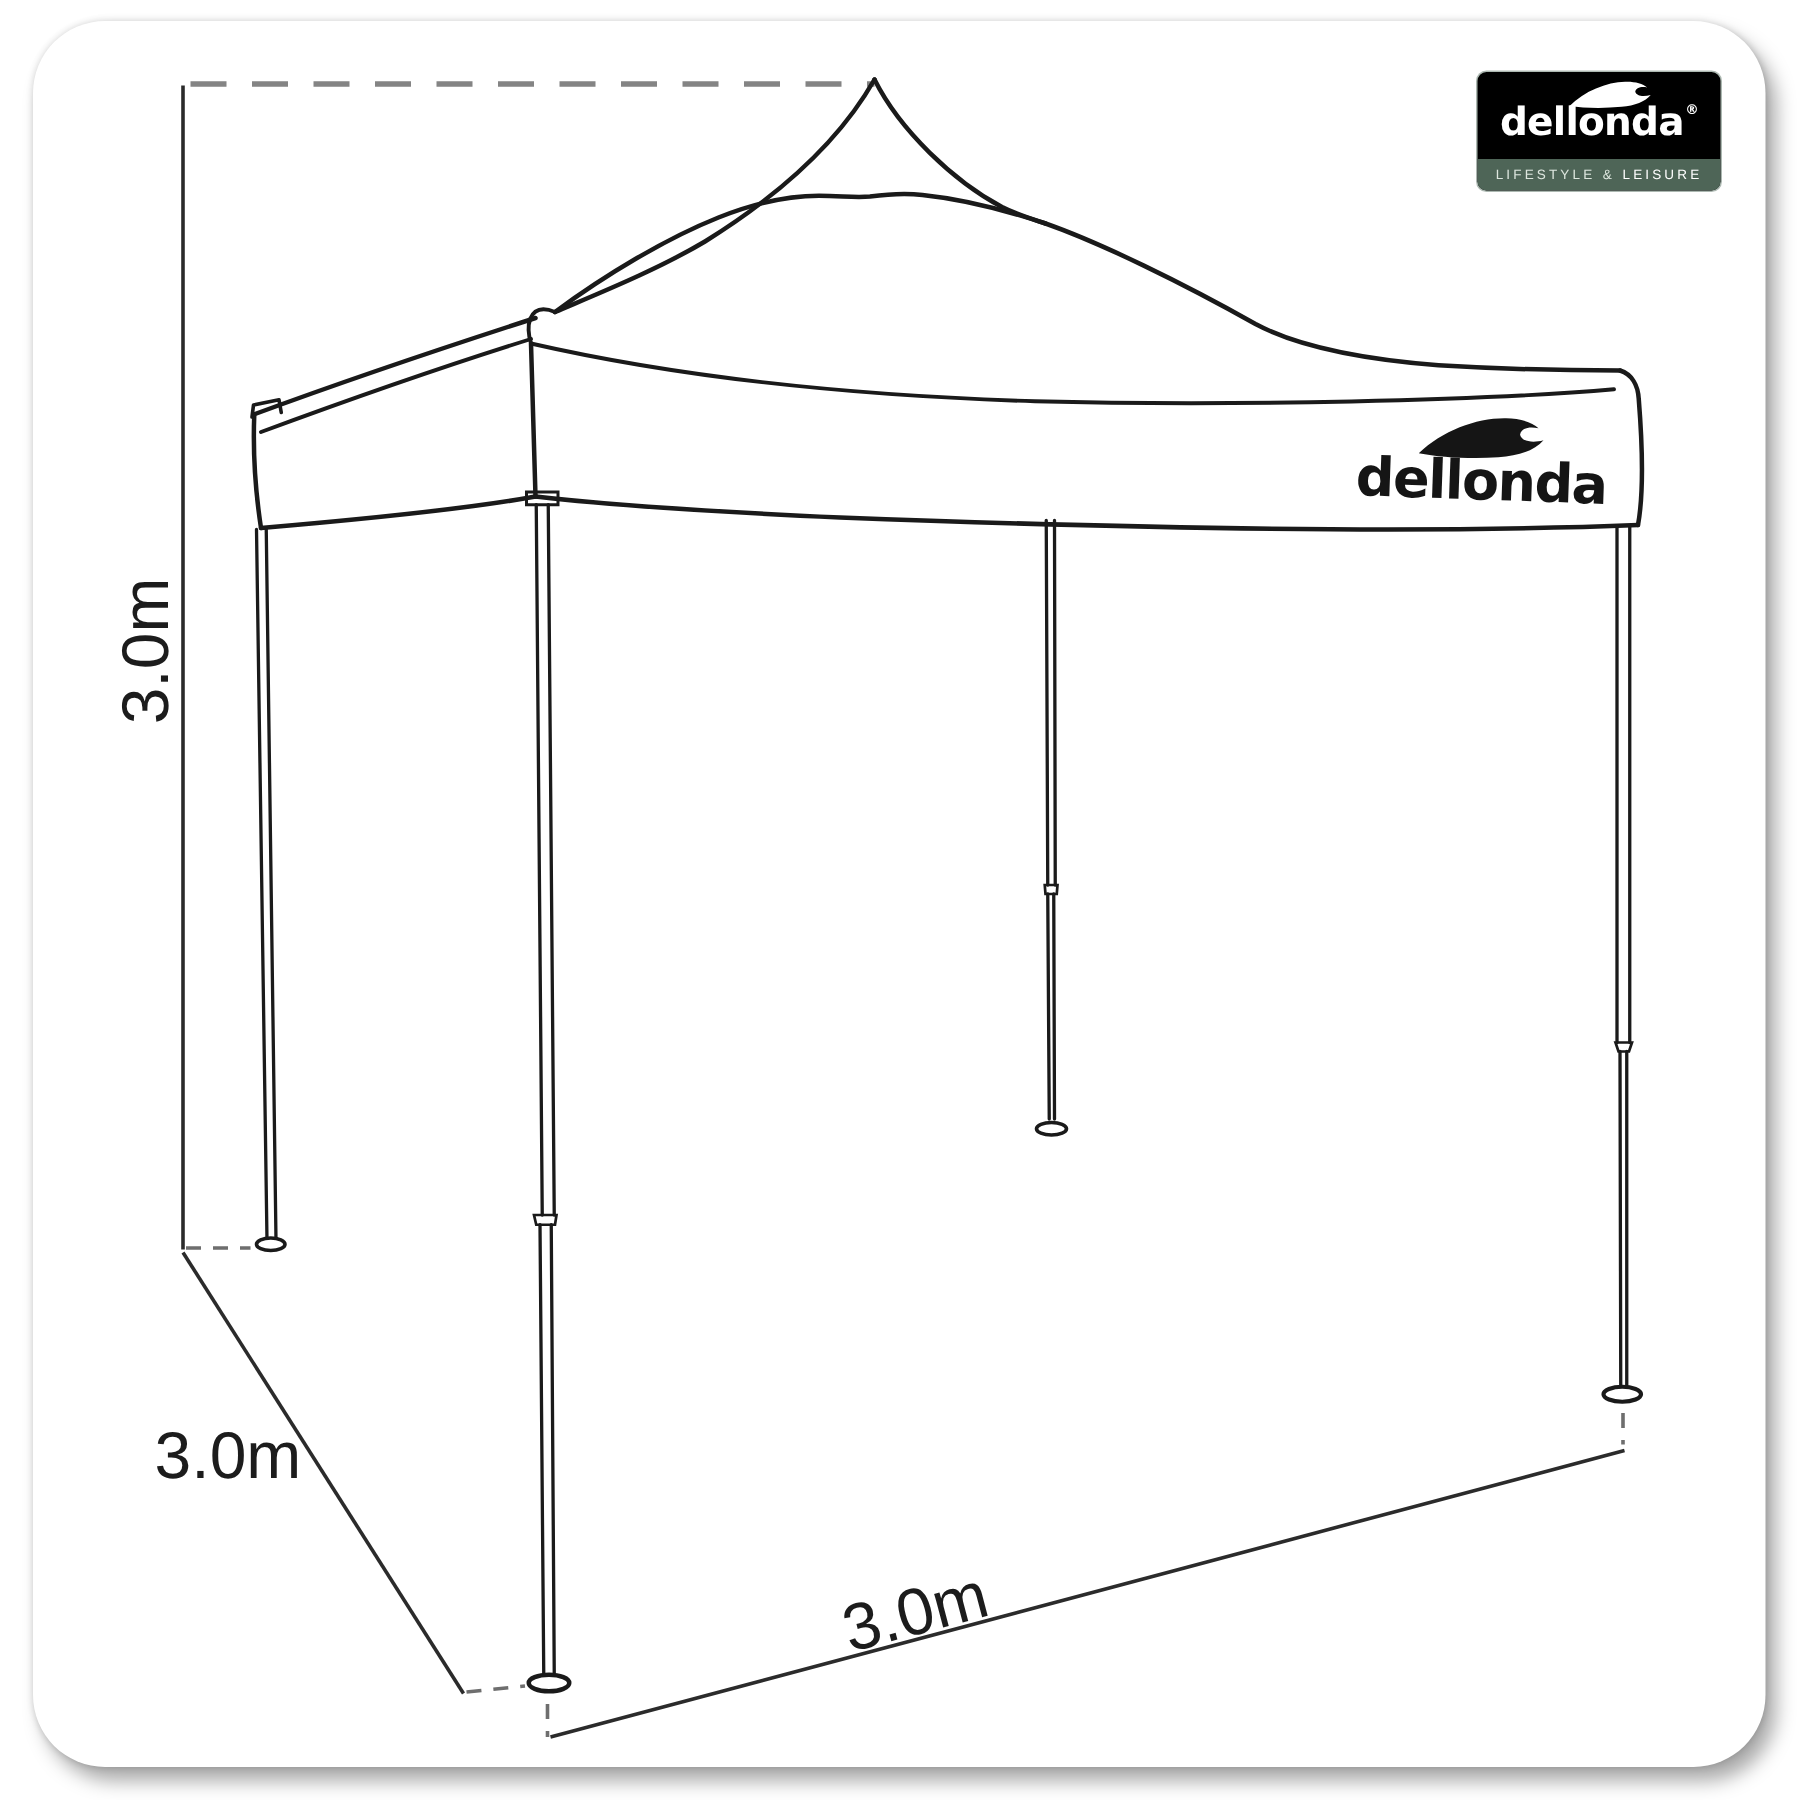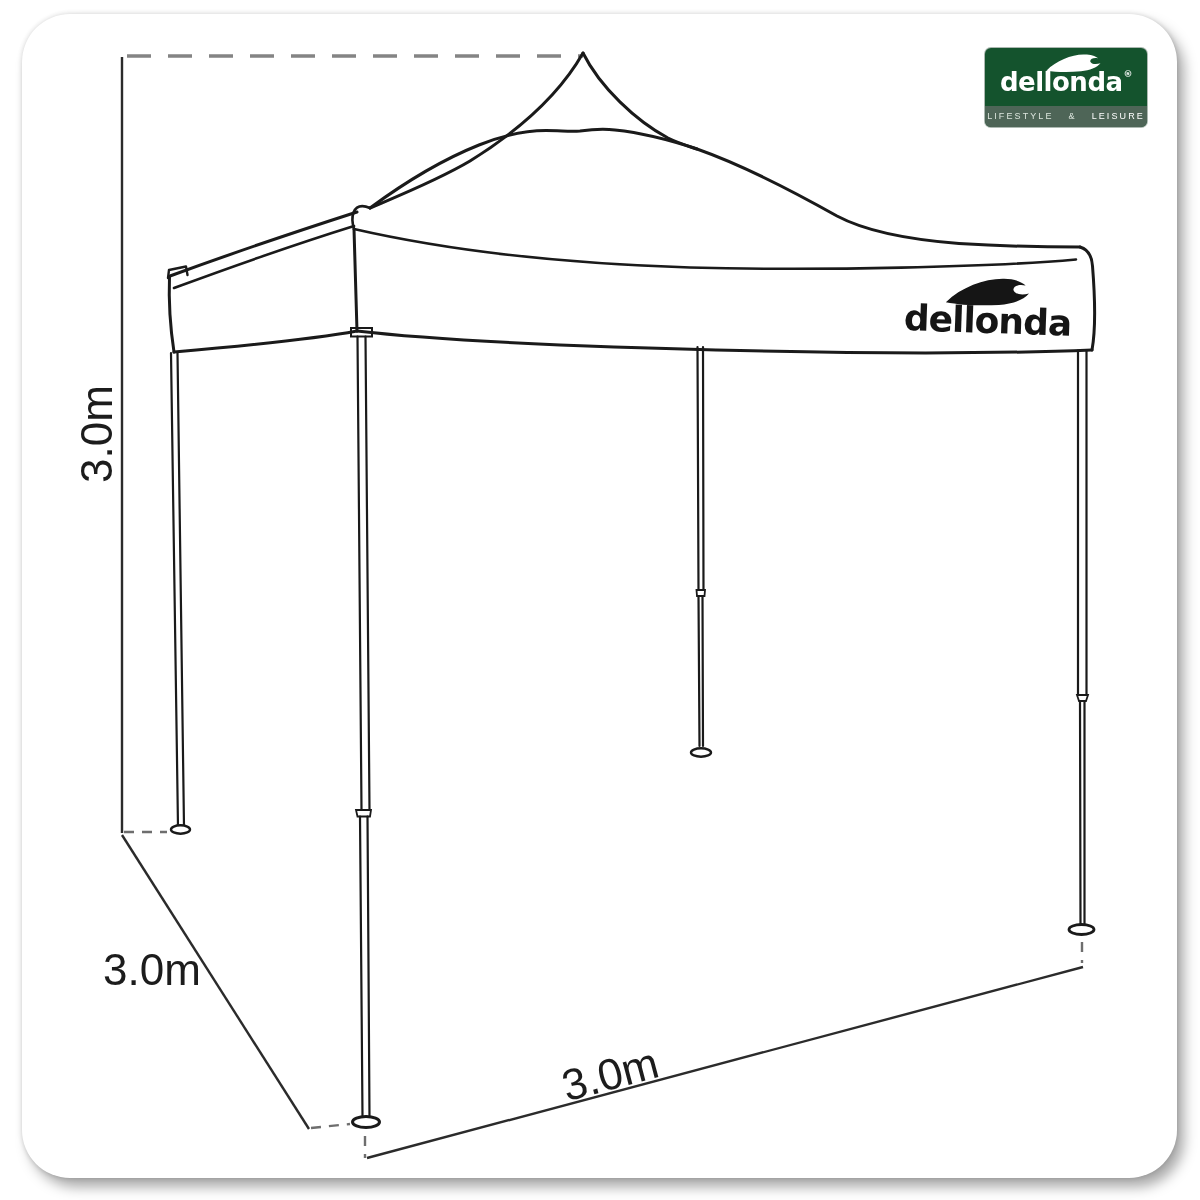--- a/index.html
+++ b/index.html
@@ -6,29 +6,29 @@
     font-family:"Liberation Sans",sans-serif;}
   .stage{position:relative;width:1200px;height:1200px;}
   .card{position:absolute;left:22px;top:14px;width:1155px;height:1164px;background:#ffffff;
     border-radius:48px;
     box-shadow:0 0 5px rgba(0,0,0,.16), 7px 9px 13px rgba(0,0,0,.34);}
   svg.diagram{position:absolute;left:0;top:0;width:1200px;height:1200px;}
   .dim-label{font-family:"Liberation Sans",sans-serif;font-size:44px;fill:#1c1c1c;}
   .canopy-logo-text{font-family:"DejaVu Sans",sans-serif;font-weight:bold;font-size:36px;
     fill:#151515;letter-spacing:-1px;}
 
-  .logo-box{position:absolute;left:985px;top:48px;width:162px;height:79px;background:#14532d;
+  .logo-box{position:absolute;left:985px;top:48px;width:162px;height:79px;background:#000000;
     border-radius:6px;overflow:hidden;box-shadow:0 0 0 1px rgba(72,98,82,.45);}
   .logo-main{height:58px;display:flex;flex-direction:column;align-items:center;justify-content:flex-start;}
   .logo-wave{width:64px;height:20px;margin-top:5px;margin-left:16px;display:block;}
   .logo-word{font-family:"DejaVu Sans",sans-serif;font-weight:bold;font-size:26px;line-height:1;
     color:#ffffff;letter-spacing:-.5px;margin-top:-4px;white-space:nowrap;}
   .logo-word sup{font-size:9px;vertical-align:14px;margin-left:1px;font-weight:bold;}
   .logo-band{height:21px;background:#4e6557;display:flex;align-items:center;justify-content:center;
-    gap:15px;font-size:9px;letter-spacing:2.1px;line-height:1;white-space:nowrap;}
+    gap:5px;font-size:9px;letter-spacing:2.1px;line-height:1;white-space:nowrap;}
   .tag-light{color:#dde6de;font-weight:300;}
   .tag-amp{color:#dde6de;font-weight:400;}
   .tag-bold{color:#ffffff;font-weight:400;}
 </style>
 </head>
 <body>
 
 <div class="stage">
   <div class="card"></div>
 

